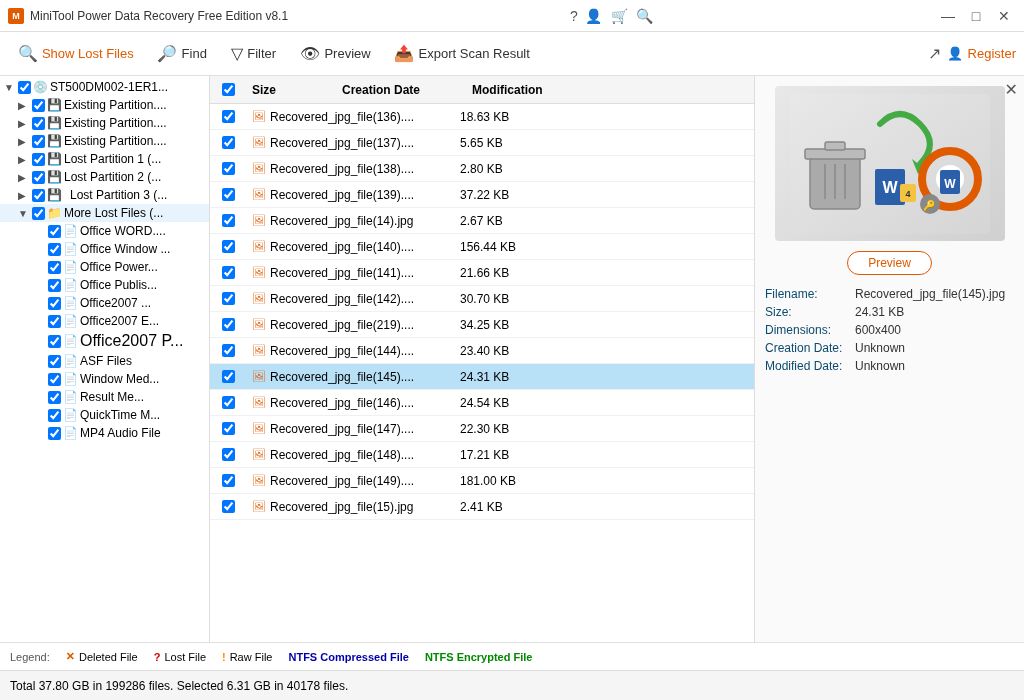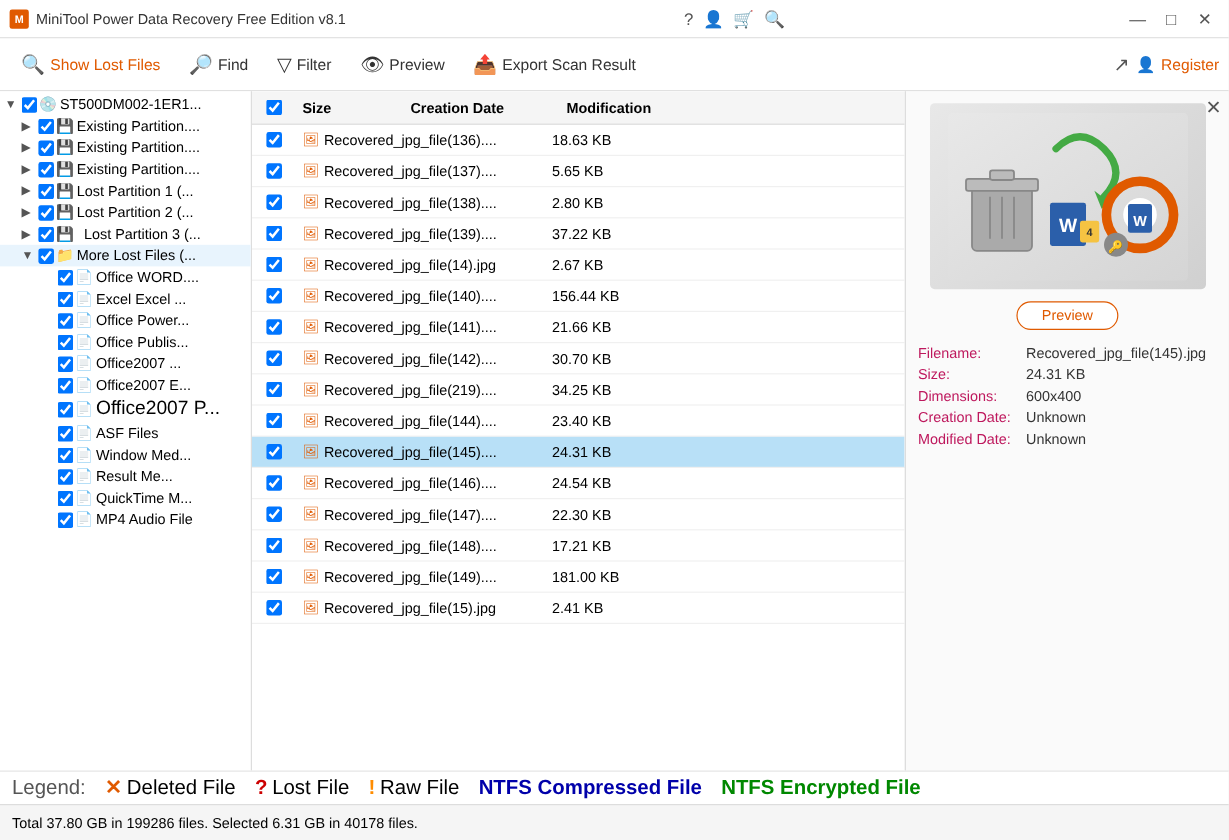--- a/index.html
+++ b/index.html
@@ -162,33 +162,33 @@
       background: white;
       color: #e05a00;
       padding: 4px 20px;
       border-radius: 12px;
       cursor: pointer;
       font-size: 12px;
       margin-bottom: 12px;
     }
     .file-meta { width: 100%; font-size: 12px; }
     .meta-row { display: flex; margin-bottom: 4px; }
-    .meta-label { color: #be185d; width: 90px; flex-shrink: 0; }
+    .meta-label { color: #0c4a6e; width: 90px; flex-shrink: 0; }
     .meta-value { color: #333; }
 
     
     .legend-bar {
       height: 28px;
       background: #fff;
       border-top: 1px solid #e0e0e0;
       display: flex;
       align-items: center;
       padding: 0 10px;
       gap: 16px;
-      font-size: 17px;
+      font-size: 11px;
     }
     .legend-item { display: flex; align-items: center; gap: 4px; }
     .legend-del { color: #e05a00; font-weight: bold; }
     .legend-lost { color: #c00; font-weight: bold; }
     .legend-raw { color: #ff8c00; font-weight: bold; }
     .legend-ntfs-comp { color: #00a; font-weight: bold; }
     .legend-ntfs-enc { color: #080; font-weight: bold; }
 
     .status-bar {
       height: 30px;
@@ -337,21 +337,21 @@
       </div>
 
       <div class="tree-item" style="padding-left:34px;">
         <input type="checkbox" checked="" style="margin-left: 14px;">
         <span style="margin-left:2px;color:#e05a00;">📄</span>
         <span class="label" style="margin-left:2px;font-size:12px;">Office WORD....</span>
       </div>
       <div class="tree-item" style="padding-left:34px;">
         <input type="checkbox" checked="" style="margin-left: 14px;">
         <span style="margin-left:2px;color:#e05a00;">📄</span>
-        <span class="label" style="margin-left:2px;font-size:12px;">Excel Excel ...</span>
+        <span class="label" style="margin-left:2px;font-size:12px;">Office Window ...</span>
       </div>
       <div class="tree-item" style="padding-left:34px;">
         <input type="checkbox" checked="" style="margin-left: 14px;">
         <span style="margin-left:2px;color:#e05a00;">📄</span>
         <span class="label" style="margin-left:2px;font-size:12px;">Office Power...</span>
       </div>
       <div class="tree-item" style="padding-left:34px;">
         <input type="checkbox" checked="" style="margin-left: 14px;">
         <span style="margin-left:2px;color:#e05a00;">📄</span>
         <span class="label" style="margin-left:2px;font-size:12px;">Office Publis...</span>

